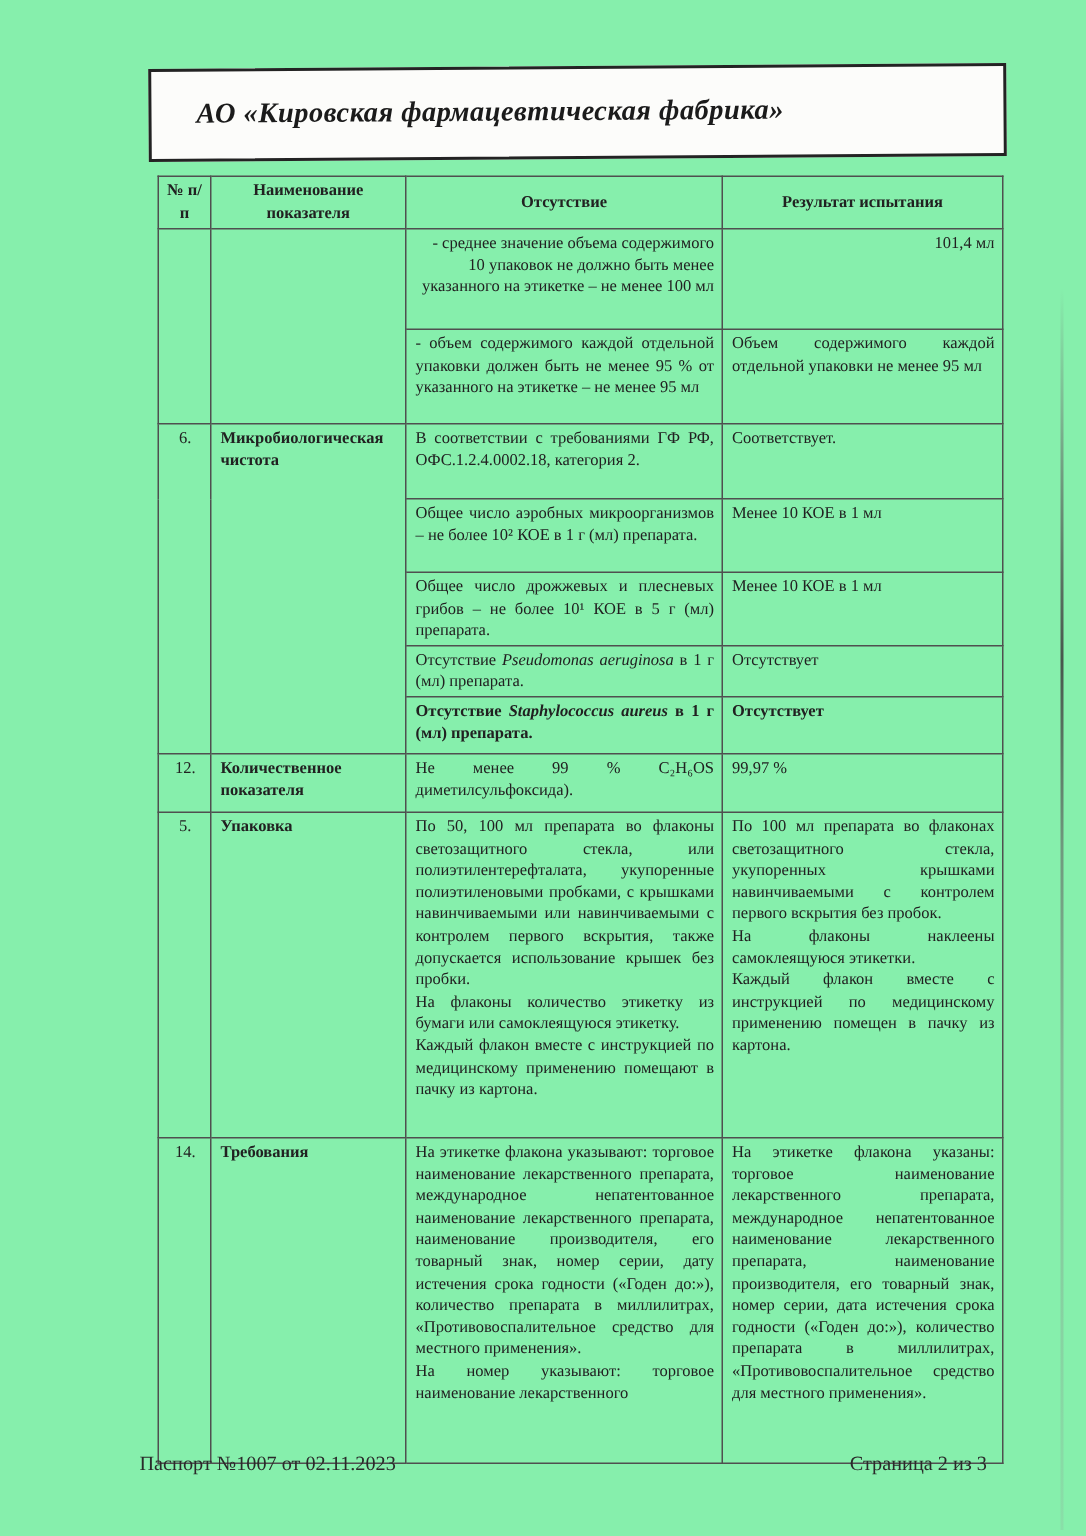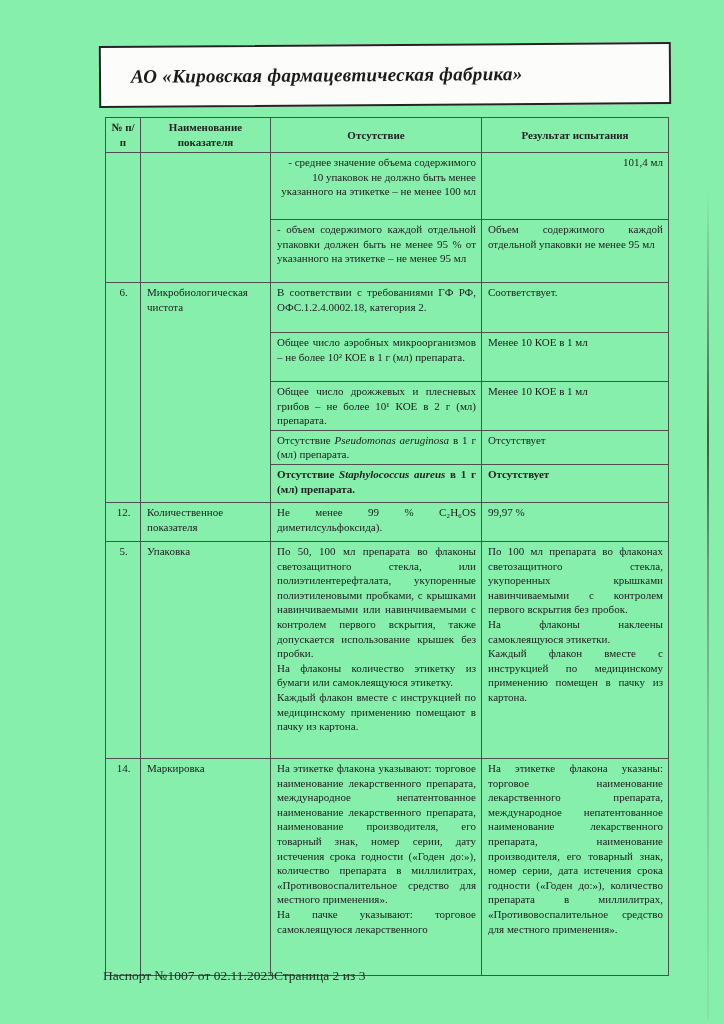--- a/index.html
+++ b/index.html
@@ -37,41 +37,41 @@
     border:1px solid #4f4f4f;
     vertical-align:top;
     padding:2px 5px 2px 6px;
     overflow:hidden;
   }
   table.qc th{
     font-weight:bold;text-align:center;vertical-align:middle;
     padding:2px 3px;height:30px;line-height:14.8px;
   }
   td.c-num{text-align:center;padding-left:2px;padding-right:2px;}
-  td.c-name{text-align:left;}
+  td.c-name{text-align:left;font-weight:bold;}
   td.c-req{text-align:justify;margin-left:48px;}
   td.c-res{text-align:left;}
   td.just{text-align:justify;}
   td p{margin:0;}
   
   tr.h-a td{height:62px;text-align:right;}
   tr.h-b td{height:58px;}
   tr.h-11a td{height:45px;}
   tr.h-11b td{height:44px;}
   tr.h-11c td{height:43px;}
   tr.h-11d td{height:29px;}
   tr.h-11e td{height:33px;font-weight:bold;}
   tr.h-12 td{height:34px;}
   tr.h-13 td{height:212px;}
   tr.h-14 td{height:212px;}
   
   .footer{
-    position:absolute;left:103px;top:968px;width:565px;
+    position:absolute;left:93px;top:968px;width:565px;
     font-size:13.5px;color:#2a2a2a;
-    display:flex;
+    display:flex;justify-content:space-between;
   }
   
   .scan-line{
     position:absolute;left:707px;top:192px;width:2px;height:828px;
     background:linear-gradient(to bottom,
       rgba(130,130,130,0) 0%,
       rgba(115,115,115,0.45) 10%,
       rgba(80,80,80,0.75) 22%,
       rgba(60,60,60,0.85) 30%,
       rgba(95,95,95,0.6) 45%,
@@ -121,21 +121,21 @@
         <td class="c-num" rowspan="5">6.</td>
         <td class="c-name" rowspan="5">Микробиологическая чистота</td>
         <td class="c-req">В соответствии с требованиями ГФ РФ, ОФС.1.2.4.0002.18, категория 2.</td>
         <td class="c-res">Соответствует.</td>
       </tr>
       <tr class="h-11b">
         <td class="c-req">Общее число аэробных микроорганизмов – не более 10² КОЕ в 1 г (мл) препарата.</td>
         <td class="c-res">Менее 10 КОЕ в 1 мл</td>
       </tr>
       <tr class="h-11c">
-        <td class="c-req">Общее число дрожжевых и плесневых грибов – не более 10¹ КОЕ в 2 г (мл) препарата.</td>
+        <td class="c-req">Общее число дрожжевых и плесневых грибов – не более 10¹ КОЕ в 5 г (мл) препарата.</td>
         <td class="c-res">Менее 10 КОЕ в 1 мл</td>
       </tr>
       <tr class="h-11d">
         <td class="c-req"><span>Отсутствие</span> <span class="species">Pseudomonas aeruginosa</span> <span>в 1 г (мл) препарата.</span></td>
         <td class="c-res">Отсутствует</td>
       </tr>
       <tr class="h-11e">
         <td class="c-req"><span>Отсутствие</span> <span class="species">Staphylococcus aureus</span> <span>в 1 г (мл) препарата.</span></td>
         <td class="c-res">Отсутствует</td>
       </tr>
@@ -157,24 +157,24 @@
         </td>
         <td class="c-res just">
           <p>По 100 мл препарата во флаконах светозащитного стекла, укупоренных крышками навинчиваемыми с контролем первого вскрытия без пробок.</p>
           <p>На флаконы наклеены самоклеящуюся этикетки.</p>
           <p>Каждый флакон вместе с инструкцией по медицинскому применению помещен в пачку из картона.</p>
         </td>
       </tr>
 
       <tr class="h-14">
         <td class="c-num">14.</td>
-        <td class="c-name">Маркировка</td>
+        <td class="c-name">Требования</td>
         <td class="c-req">
           <p>На этикетке флакона указывают: торговое наименование лекарственного препарата, международное непатентованное наименование лекарственного препарата, наименование производителя, его товарный знак, номер серии, дату истечения срока годности («Годен до:»), количество препарата в миллилитрах, «Противовоспалительное средство для местного применения».</p>
-          <p>На пачке указывают: торговое самоклеящуюся лекарственного</p>
+          <p>На номер указывают: торговое наименование лекарственного</p>
         </td>
         <td class="c-res just">
           <p>На этикетке флакона указаны: торговое наименование лекарственного препарата, международное непатентованное наименование лекарственного препарата, наименование производителя, его товарный знак, номер серии, дата истечения срока годности («Годен до:»), количество препарата в миллилитрах, «Противовоспалительное средство для местного применения».</p>
         </td>
       </tr>
     </tbody>
   </table>
 
   <div class="footer">
     <span>Паспорт №1007 от 02.11.2023</span>

